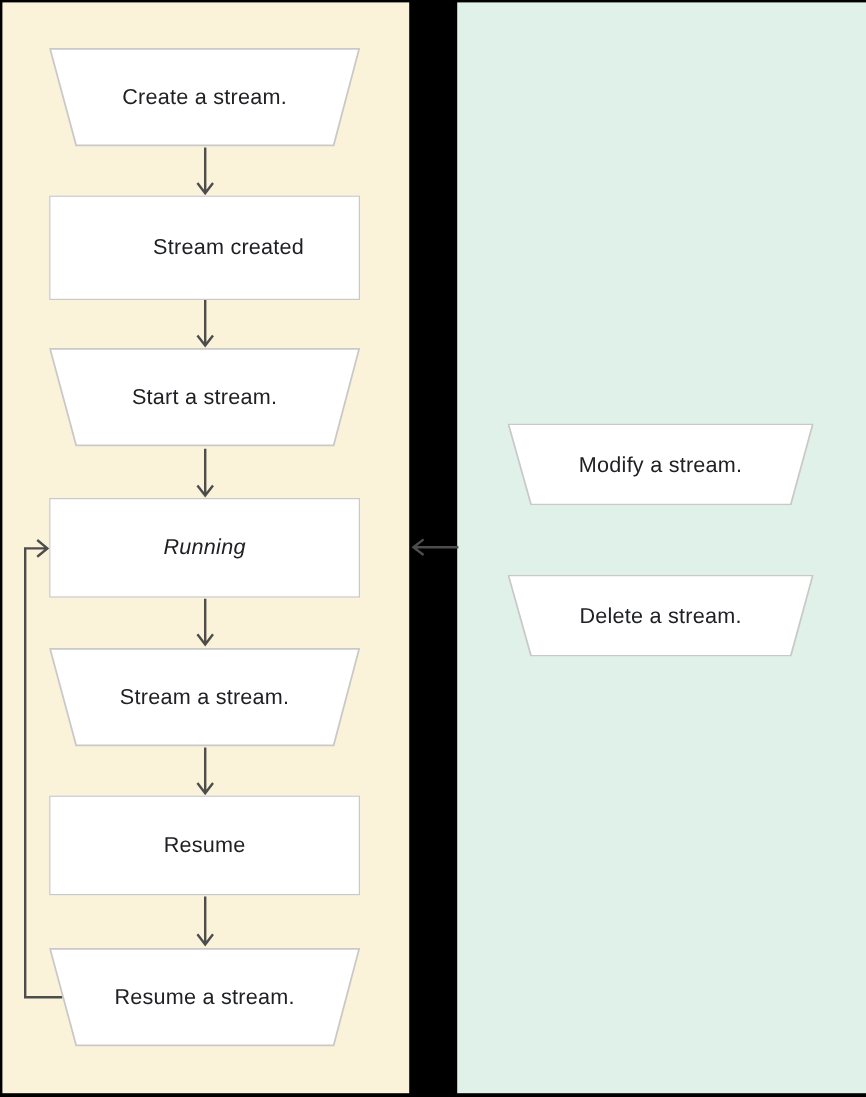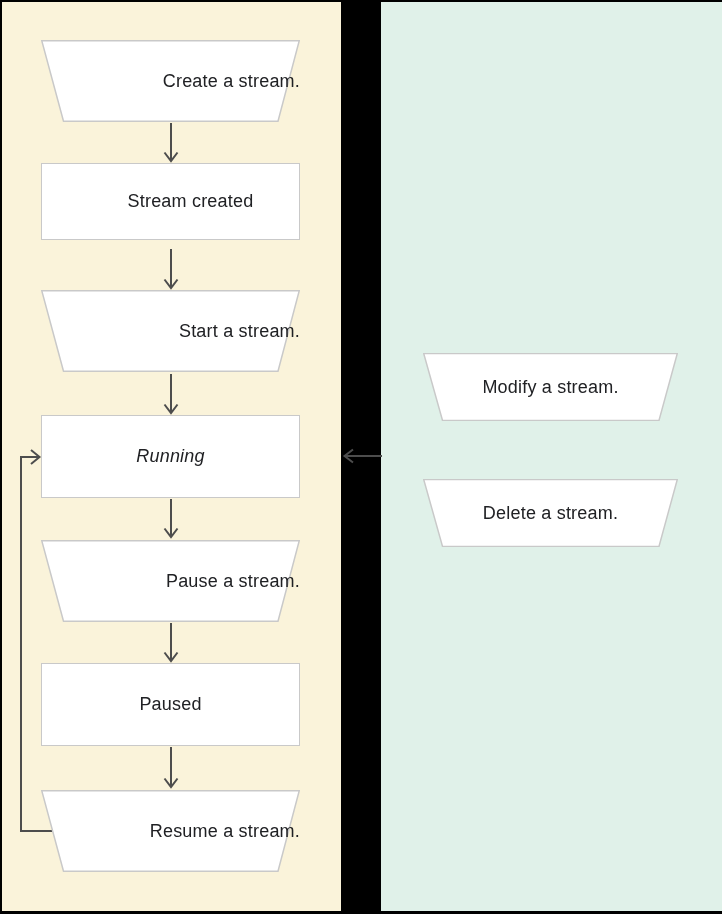--- a/index.html
+++ b/index.html
@@ -17,21 +17,21 @@
   }
   .node-label{
     position:relative;z-index:2;
     font-size:18px;color:var(--text-color,#202124);letter-spacing:.2px;
     white-space:nowrap;
   }
   .rect-node{
     width:259px;background:var(--node-fill,#fff);
     border:1.5px solid var(--node-border,#c9c9c9);box-sizing:border-box;
   }
-  .trap-node{width:259px;height:82px;justify-content:flex-end;}
+  .trap-node{width:259px;height:82px;}
   .trap-node-r{width:255px;height:68px;}
   .trap-svg{position:absolute;left:0;top:0;width:100%;height:100%;z-index:1;}
   .trap-svg polygon{fill:var(--node-fill,#fff);stroke:var(--node-border,#c9c9c9);stroke-width:1.5;}
 </style>
 </head>
 <body>
 
 <div class="stage">
 
   <div class="panel panel-left"></div>
@@ -48,44 +48,44 @@
     <path d="M382 456 H345 M353 449.5 L344.5 456 L353 462.5"></path>
   </svg>
 
   <div class="node trap-node" style="left:41px;top:40px;">
     <svg class="trap-svg" viewBox="0 0 259 82" preserveAspectRatio="none">
       <polygon points="0.75,0.75 258.25,0.75 237,81.25 22.5,81.25"></polygon>
     </svg>
     <span class="node-label">Create a stream.</span>
   </div>
 
-  <div class="node rect-node" style="left:41px;top:163px;height:77px;padding-left:40px;">
+  <div class="node rect-node" style="left:41px;top:163px;height:87px;padding-left:40px;">
     <span class="node-label">Stream created</span>
   </div>
 
   <div class="node trap-node" style="left:41px;top:290px;">
     <svg class="trap-svg" viewBox="0 0 259 82" preserveAspectRatio="none">
       <polygon points="0.75,0.75 258.25,0.75 237,81.25 22.5,81.25"></polygon>
     </svg>
     <span class="node-label">Start a stream.</span>
   </div>
 
   <div class="node rect-node" style="left:41px;top:415px;height:83px;font-style:italic;">
     <span class="node-label">Running</span>
   </div>
 
   <div class="node trap-node" style="left:41px;top:540px;">
     <svg class="trap-svg" viewBox="0 0 259 82" preserveAspectRatio="none">
       <polygon points="0.75,0.75 258.25,0.75 237,81.25 22.5,81.25"></polygon>
     </svg>
-    <span class="node-label">Pause a stream.</span>
+    <span class="node-label">Stream a stream.</span>
   </div>
 
   <div class="node rect-node" style="left:41px;top:663px;height:83px;">
-    <span class="node-label">Paused</span>
+    <span class="node-label">Resume</span>
   </div>
 
   <div class="node trap-node" style="left:41px;top:790px;">
     <svg class="trap-svg" viewBox="0 0 259 82" preserveAspectRatio="none">
       <polygon points="0.75,0.75 258.25,0.75 237,81.25 22.5,81.25"></polygon>
     </svg>
     <span class="node-label">Resume a stream.</span>
   </div>
 
   <div class="node trap-node-r" style="left:423px;top:353px;">

